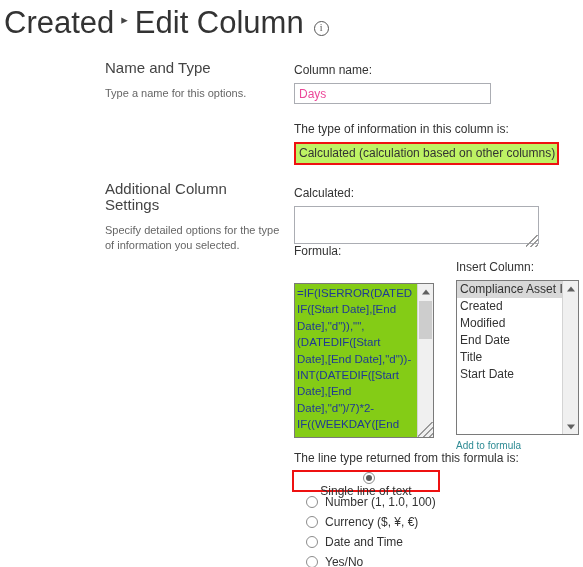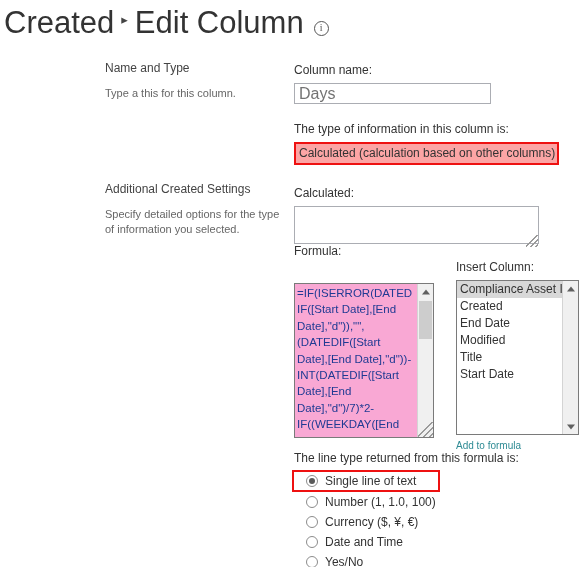--- a/index.html
+++ b/index.html
@@ -67,21 +67,21 @@
     color: #555555;
   }
 
   
   .label-col {
     position: absolute;
     left: 105px;
     width: 180px;
   }
   .section-title {
-    font-size: 12px;
+    font-size: 15px;
     color: #444444;
     line-height: 16px;
     margin-bottom: 10px;
   }
   .section-desc {
     font-size: 11px;
     color: #666666;
     line-height: 15px;
   }
   #sec-name-type { top: 60px; }
@@ -100,40 +100,40 @@
     margin-bottom: 5px;
   }
 
   .text-input {
     width: 197px;
     height: 21px;
     box-sizing: border-box;
     border: 1px solid #abadb3;
     background: #ffffff;
     font-family: "Liberation Sans", sans-serif;
-    font-size: 16px;
-    color: #737373;
+    font-size: 12px;
+    color: #ec4899;
     padding: 0 4px;
     line-height: 19px;
     outline: none;
   }
 
   .type-value-wrap {
     display: inline-block;
     border: 2px solid #ee1111;
     padding: 0px;
     line-height: 0;
   }
   .type-value {
     display: block;
     font-size: 12px;
     color: #333333;
     line-height: 17px;
     padding: 1px 2px 1px 3px;
-    background: #fca5a5;
+    background: #bef264;
     white-space: nowrap;
   }
 
   .textarea-desc {
     width: 245px;
     height: 38px;
     box-sizing: border-box;
     border: 1px solid #abadb3;
     background: #ffffff;
     resize: none;
@@ -160,21 +160,21 @@
     top: 16px;
     width: 133px;
   }
 
   .formula-box {
     position: relative;
     width: 140px;
     height: 155px;
     box-sizing: border-box;
     border: 1px solid #7a7a7a;
-    background: #f9a8d4;
+    background: #84cc16;
     margin-top: 24px;
     overflow: hidden;
   }
   .formula-text {
     position: absolute;
     left: 2px;
     top: 1px;
     width: 116px;
     font-size: 11.5px;
     line-height: 16.4px;
@@ -318,40 +318,41 @@
     border-radius: 50%;
     background: #5a5a5a;
   }
   .radio-row.highlight {
     border: 2px solid #ee1111;
     width: 148px;
     box-sizing: border-box;
     height: 22px;
     margin-left: -2px;
     padding-left: 0px;
+    flex-direction: column;
   }
   .radio-row.highlight .radio-mark { margin-left: 12px; }
 </style>
 </head>
 <body>
 
 <div class="page-header">
   <span class="crumb">Created</span>
   <span class="crumb-sep">▸</span>
   <span class="crumb">Edit Column</span>
   <span class="info-icon"></span>
 </div>
 
 <div class="label-col" id="sec-name-type">
   <div class="section-title">Name and Type</div>
-  <div class="section-desc">Type a this for this column.</div>
+  <div class="section-desc">Type a name for this options.</div>
 </div>
 
 <div class="label-col" id="sec-additional">
-  <div class="section-title">Additional Created Settings</div>
+  <div class="section-title">Additional Column Settings</div>
   <div class="section-desc">Specify detailed options for the type of information you selected.</div>
 </div>
 
 <div class="form-col" style="top:62px;">
   <div class="field-label">Column name:</div>
   <input class="text-input" type="text" value="Days" style="">
 </div>
 
 <div class="form-col" style="top:121px;">
   <div class="field-label">The type of information in this column is:</div>
@@ -382,22 +383,22 @@
       <div class="resize-grip"></div>
     </div>
   </div>
 
   <div class="insert-side">
     <div class="field-label">Insert Column:</div>
     <div class="listbox">
       <ul>
         <li class="selected">Compliance Asset Id</li>
         <li>Created</li>
+        <li>Modified</li>
         <li>End Date</li>
-        <li>Modified</li>
         <li>Title</li>
         <li>Start Date</li>
       </ul>
       <div class="vscroll">
         <div class="arrow up"></div>
 
         <div class="arrow down"></div>
       </div>
     </div>
     <a class="add-to-formula">Add to formula</a>

